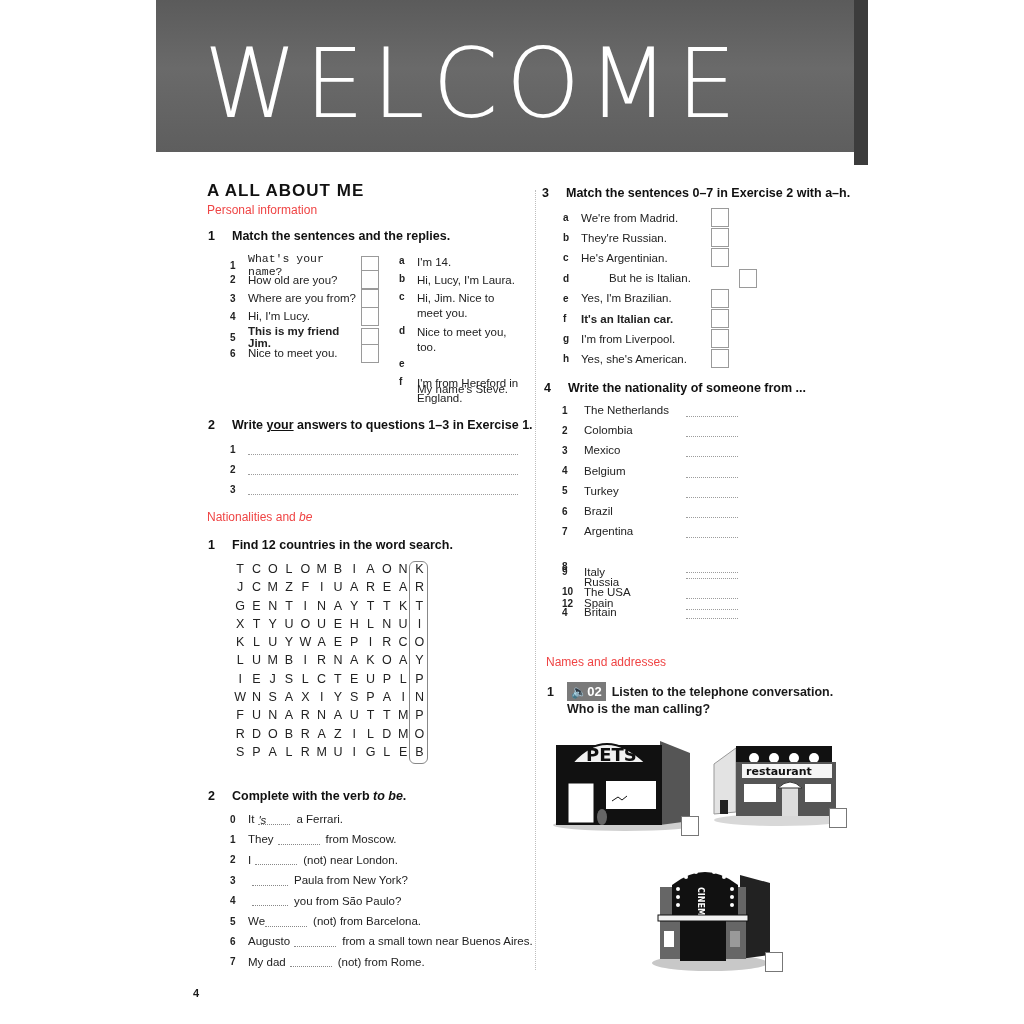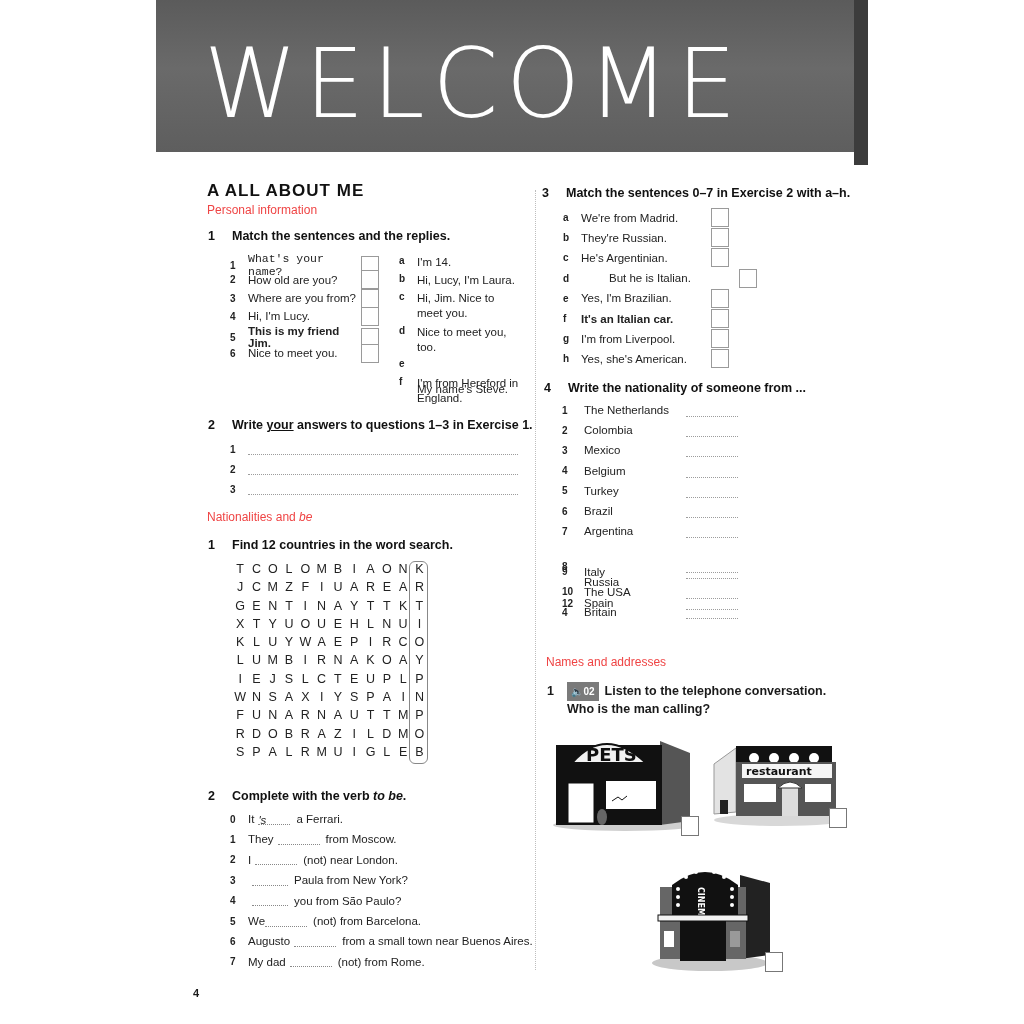--- a/index.html
+++ b/index.html
@@ -21,21 +21,21 @@
   .item { font-size:11.5px; color:#222; display:flex; align-items:center; }
   .item .n { width:18px; font-size:10px; font-weight:700; color:#222; }
   .box { width:16px; height:17px; border:1px solid #9a9a9a; background:#fff; }
   .wline { border-bottom:1px dotted #9c9c9c; height:1px; }
   .ws-grid { position:absolute; left:232px; top:562px; display:grid;
              grid-template-columns:repeat(12,16.3px); grid-auto-rows:18.3px;
              font-size:12.5px; color:#222; text-align:center; }
   .ws-frame { position:absolute; left:409px; top:561px; width:17px; height:201px;
               border:1px solid #888; border-radius:6px; }
   .blank { display:inline-block; border-bottom:1px dotted #888; height:10px; vertical-align:baseline; }
-  .audio-badge { display:inline-block; background:#7a7a7a; color:#fff; font-size:10px; padding:1px 4px; margin-right:6px; font-weight:700; }
+  .audio-badge { display:inline-block; background:#7a7a7a; color:#fff; font-size:13px; padding:1px 4px; margin-right:6px; font-weight:700; }
   .shop-box { position:absolute; width:16px; height:18px; border:1px solid #777; background:#fff; }
   .page-num { position:absolute; left:193px; top:987px; font-size:11px; font-weight:700; }
 </style>
 </head>
 <body>
 
 <div class="banner">
   <div class="banner-title">WELCOME</div>
 </div>
 

